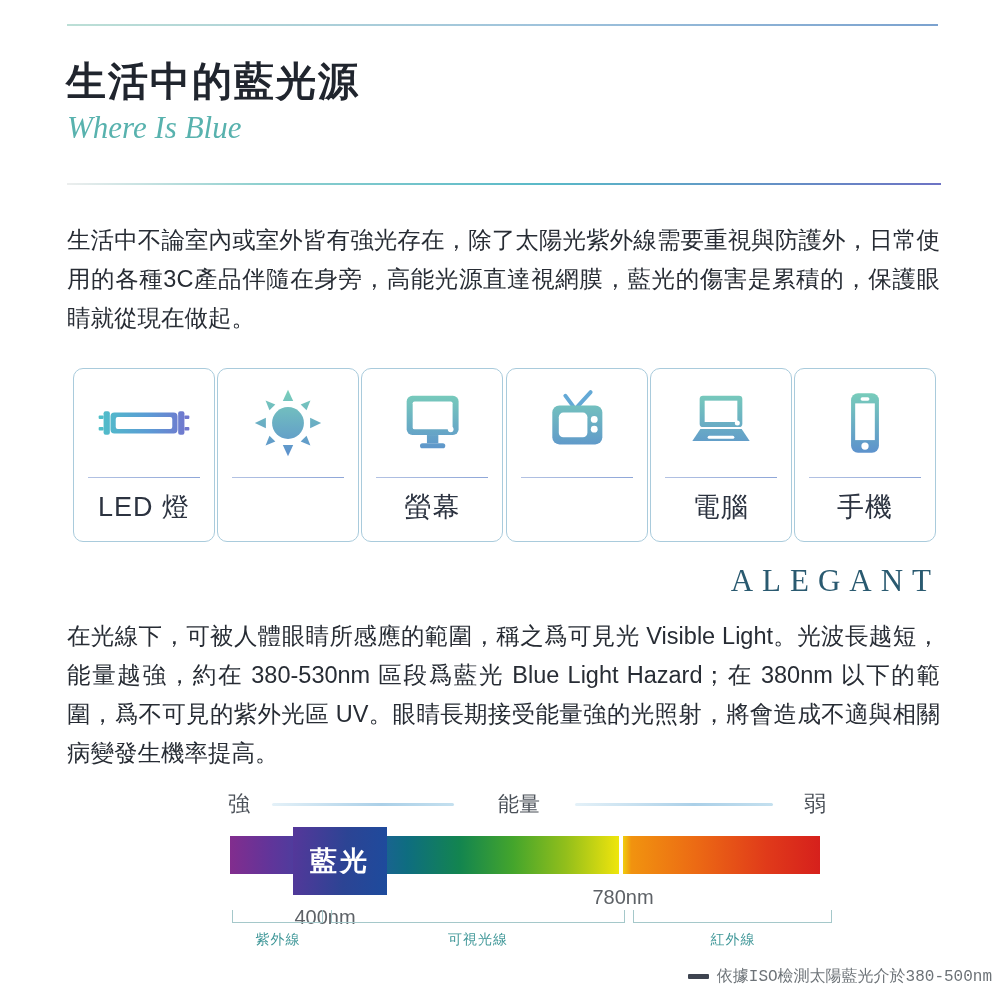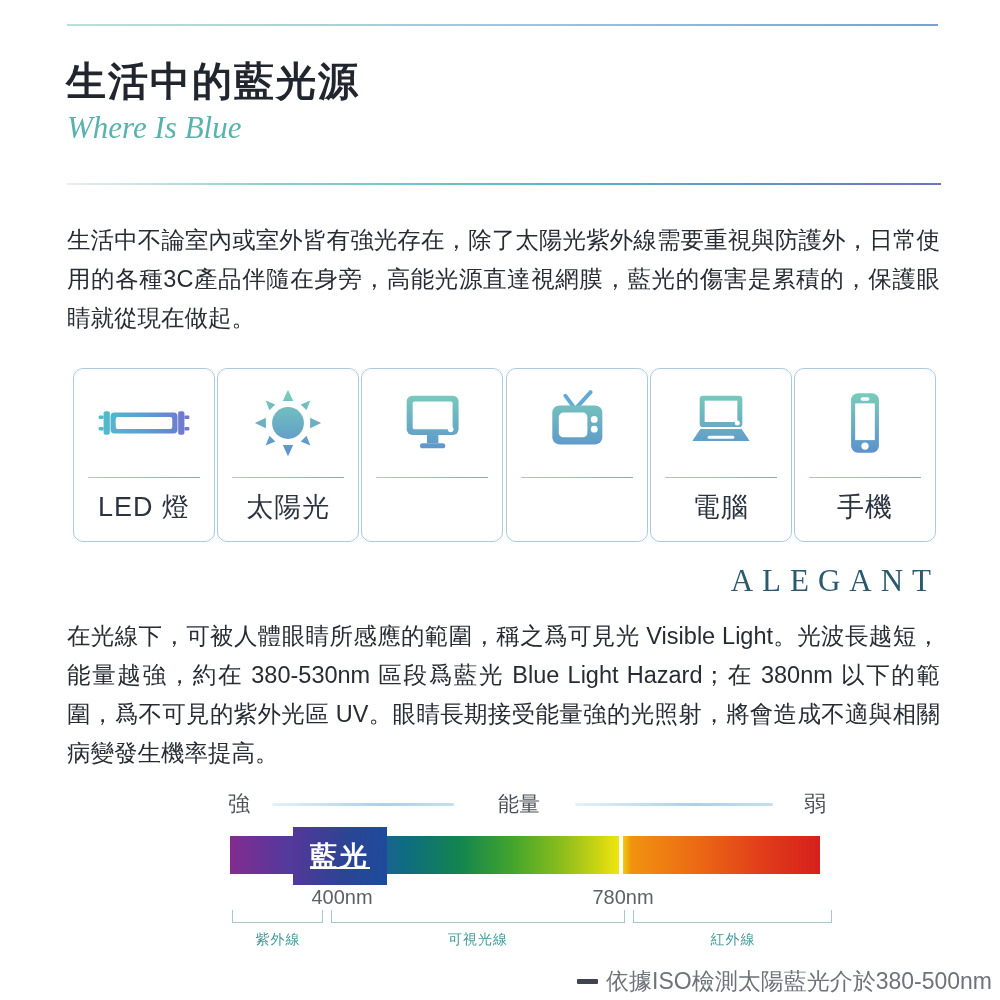--- a/index.html
+++ b/index.html
@@ -46,46 +46,46 @@
   .eline-1{left:272px;width:182px;}
   .eline-2{left:575px;width:198px;}
 
   .spectrum-bar{position:absolute;left:230px;top:836px;width:590px;height:38px;
     background:linear-gradient(90deg,
       #822d8e 0%, #60359a 7%, #41429f 14%, #2a55a8 21%,
       #0e6d80 30%, #13854f 39%, #44a52c 48%, #93bf1b 57%,
       #dcdc10 64%, #efe70b 66%, #f1930f 68%, #ec6a14 79%,
       #e03a1a 91%, #d6201c 100%);}
   .bar-gap{position:absolute;left:619px;top:836px;width:4px;height:38px;background:#fff;}
-  .bluelight-box{position:absolute;left:293px;top:827px;width:94px;height:58px;
+  .bluelight-box{position:absolute;left:293px;top:827px;width:94px;height:68px;
       background:linear-gradient(95deg,#55379a,#2c4494 55%,#1d4b9d);
       display:flex;align-items:center;justify-content:center;
-      color:#fff;font-size:27px;font-weight:700;letter-spacing:3px;text-decoration:underline;}
+      color:#fff;font-size:27px;font-weight:700;letter-spacing:3px;}
 
   .tick{position:absolute;top:886px;transform:translateX(-50%);
         font-size:20px;color:#5d6166;}
-  .tick-400{left:342px;}
+  .tick-400{left:325px;margin-top:20px;}
   .tick-780{left:623px;text-align:center;}
 
   .bracket{position:absolute;top:910px;height:13px;box-sizing:border-box;
            border-left:1px solid #a5c8ca;border-right:1px solid #a5c8ca;
            border-bottom:1px solid #a5c8ca;}
   .bracket-1{left:232px;width:91px;}
   .bracket-2{left:331px;width:294px;}
   .bracket-3{left:633px;width:199px;}
 
   .band-label{position:absolute;top:931px;transform:translateX(-50%);
               font-size:14px;color:#3f9798;letter-spacing:1px;}
   .band-uv{left:278px;}
   .band-visible{left:478px;}
   .band-ir{left:733px;}
 
   .footnote{position:absolute;top:966px;right:8px;display:flex;align-items:center;gap:8px;}
   .footnote-dash{width:21px;height:5px;background:#3e4450;border-radius:1px;}
-  .footnote-text{font-size:23px;color:#6d7378;}
+  .footnote-text{font-size:16px;color:#6d7378;font-family:Liberation Mono, monospace;}
 </style>
 </head>
 <body>
 
 <div class="page">
 
   <svg width="0" height="0" style="position:absolute" aria-hidden="true">
     <defs>
       <linearGradient id="gv" gradientUnits="userSpaceOnUse" x1="0" y1="2" x2="0" y2="22">
         <stop offset="0" stop-color="#79ceba"></stop>
@@ -133,34 +133,34 @@
           <polygon points="12,22.2 10.4,18.8 13.6,18.8" fill="url(#gv)"></polygon>
           <polygon points="1.8,12 5.2,10.4 5.2,13.6" fill="url(#gv)"></polygon>
           <polygon points="22.2,12 18.8,10.4 18.8,13.6" fill="url(#gv)"></polygon>
           <polygon points="18.9,5.1 15.9,6.3 17.7,8.1" fill="url(#gv)"></polygon>
           <polygon points="5.1,5.1 8.1,6.3 6.3,8.1" fill="url(#gv)"></polygon>
           <polygon points="18.9,18.9 17.7,15.9 15.9,17.7" fill="url(#gv)"></polygon>
           <polygon points="5.1,18.9 6.3,15.9 8.1,17.7" fill="url(#gv)"></polygon>
         </svg>
       </div>
       <div class="card-rule"></div>
-      <div class="card-label">太陽光</div>
     </div>
 
     <div class="src-box">
       <div class="icon-wrap">
         <svg width="76" height="76" viewBox="0 0 24 24">
           <rect x="4" y="3.4" width="16.4" height="12.4" rx="1.8" fill="url(#gv)"></rect>
           <rect x="5.9" y="5.2" width="12.6" height="8.8" rx="0.6" fill="#fff"></rect>
           <circle cx="17.9" cy="14" r="0.9" fill="#fff"></circle>
           <rect x="10.4" y="15.8" width="3.6" height="2.6" fill="url(#gv)"></rect>
           <rect x="8.2" y="18.4" width="8" height="1.6" rx="0.8" fill="url(#gv)"></rect>
         </svg>
       </div>
       <div class="card-rule"></div>
+      <div class="card-label">螢幕</div>
     </div>
 
     <div class="src-box">
       <div class="icon-wrap">
         <svg width="78" height="78" viewBox="0 0 24 24">
           <path d="M10.8 6.8 L8.4 3.6" stroke="#64a9d6" stroke-width="1.2" stroke-linecap="round"></path>
           <path d="M12.2 6.9 L16.2 2.5" stroke="#64a9d6" stroke-width="1.2" stroke-linecap="round"></path>
           <rect x="4.4" y="6.6" width="15.4" height="12" rx="2.2" fill="url(#gv)"></rect>
           <rect x="6.4" y="8.8" width="8.8" height="7.6" rx="1.4" fill="#fff"></rect>
           <circle cx="17.3" cy="10.9" r="1.05" fill="#fff"></circle>

